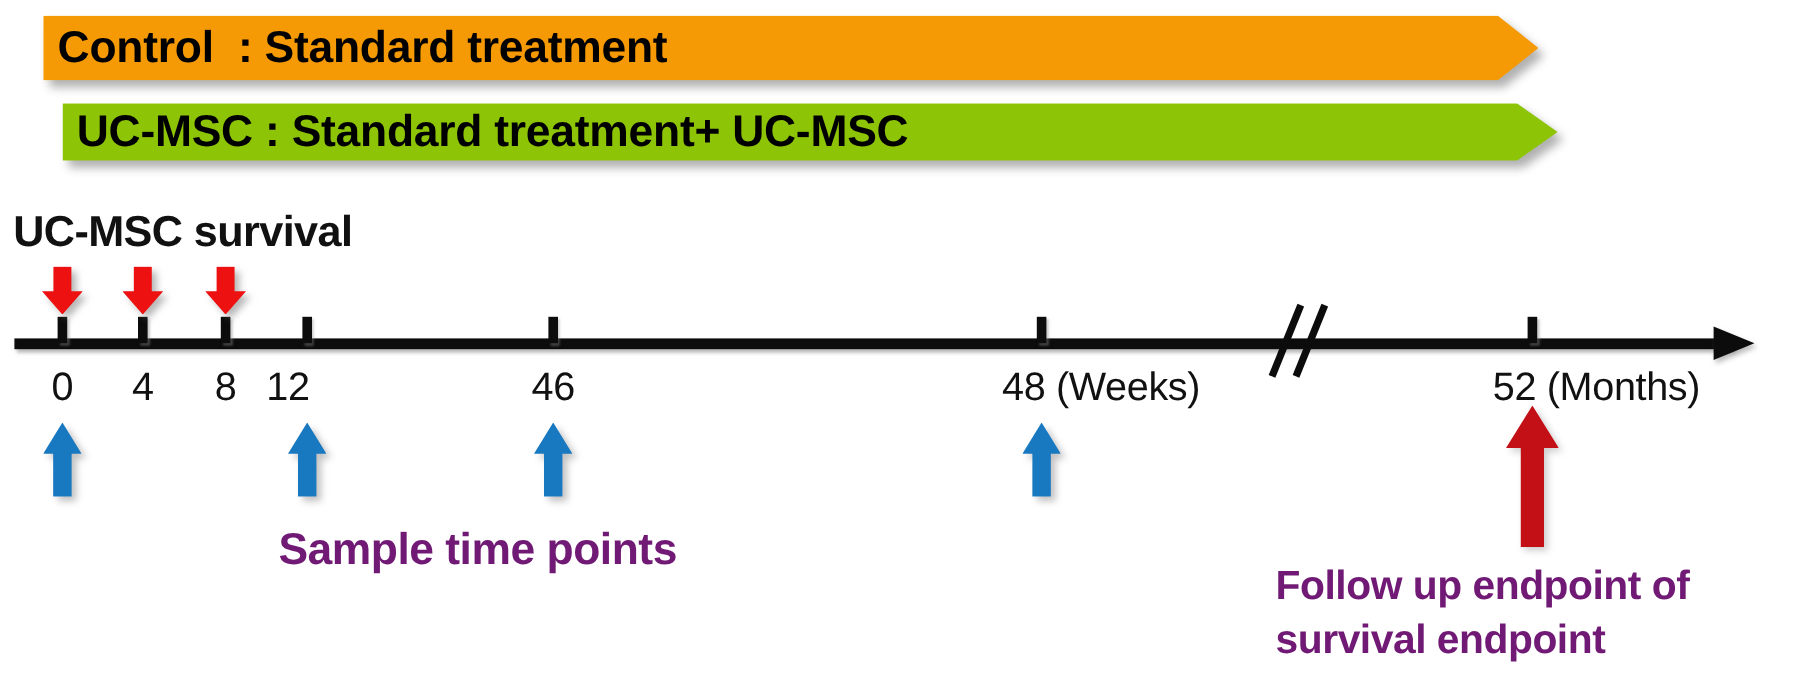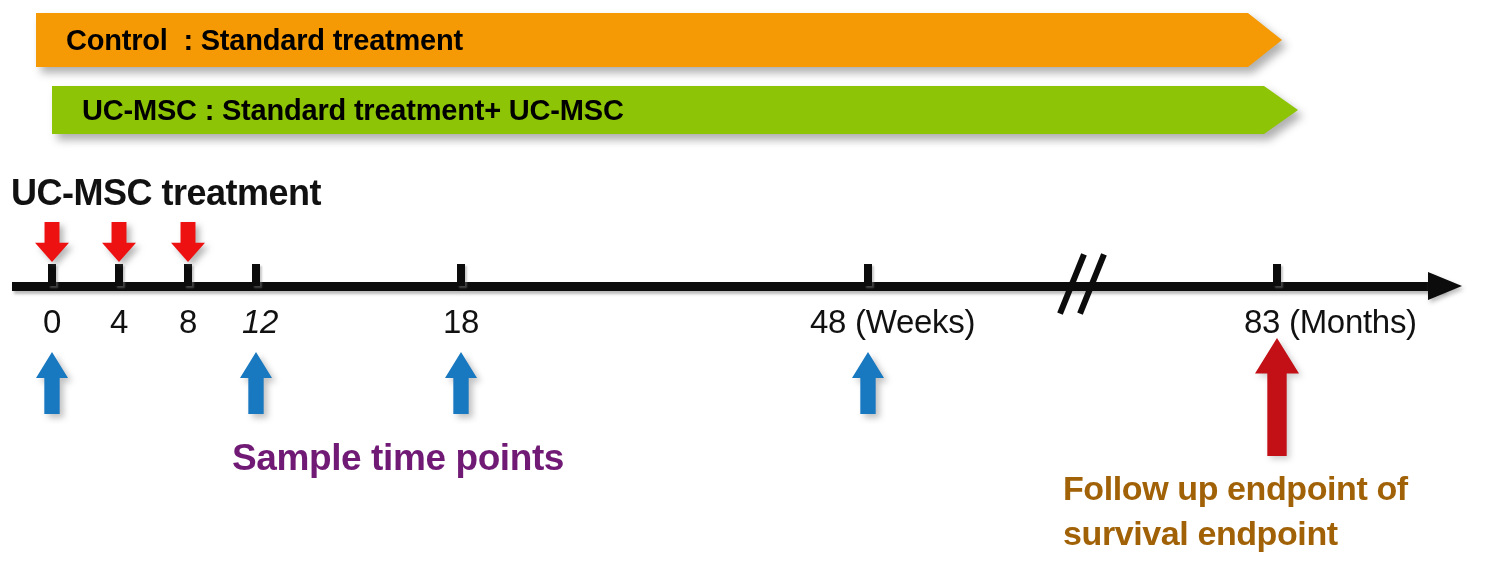--- a/index.html
+++ b/index.html
@@ -35,24 +35,24 @@
   .banner-shape > div {
     width: 100%;
     height: 100%;
     clip-path: polygon(0 0, calc(100% - 34px) 0, 100% 50%, calc(100% - 34px) 100%, 0 100%);
   }
   .banner-label {
     position: relative;
     z-index: 2;
     color: #000000;
     font-weight: bold;
-    font-size: 29px;
+    font-size: 37px;
     letter-spacing: -0.2px;
     white-space: pre;
-    padding-left: 30px;
+    padding-left: 12px;
   }
 
   #banner-control {
     left: 36px;
     top: 13px;
     width: 1246px;
     height: 54px;
   }
   #banner-ucmsc {
     left: 52px;
@@ -189,21 +189,21 @@
     color: #701a75;
     white-space: pre;
     letter-spacing: -0.4px;
   }
   #endpoint-caption {
     position: absolute;
     left: 1063px;
     top: 466px;
     font-size: 34px;
     font-weight: bold;
-    color: #a16207;
+    color: #701a75;
     line-height: 1.32;
     letter-spacing: -0.4px;
   }
   #endpoint-caption div { white-space: pre; }
 </style>
 </head>
 <body>
 
 <div id="figure" style="background: rgb(255, 255, 255);">
 
@@ -214,45 +214,45 @@
     <span class="banner-label">Control  : Standard treatment</span>
   </div>
 
   <div class="banner" id="banner-ucmsc">
     <div class="banner-shape">
       <div style="background:#8DC406"></div>
     </div>
     <span class="banner-label">UC-MSC : Standard treatment+ UC-MSC</span>
   </div>
 
-  <div id="infusions-title">UC-MSC treatment</div>
+  <div id="infusions-title">UC-MSC survival</div>
 
   <div id="axis-line"></div>
   <div id="axis-arrowhead"></div>
 
   <div id="axis-break">
     <div class="slash s1"></div>
     <div class="slash s2"></div>
   </div>
 
   <div class="tick" style="left: 48px;"></div>
   <div class="tick" style="left: 115px;"></div>
   <div class="tick" style="left: 184px;"></div>
   <div class="tick" style="left: 252px;"></div>
   <div class="tick" style="left: 457px;"></div>
   <div class="tick" style="left: 864px;"></div>
   <div class="tick" style="left: 1273px;"></div>
 
   <div class="tick-label" style="left: 52px;">0</div>
   <div class="tick-label" style="left: 119px;">4</div>
   <div class="tick-label" style="left: 188px;">8</div>
-  <div class="tick-label" style="left: 260px; font-style: italic;">12</div>
-  <div class="tick-label" style="left: 461px;">18</div>
-  <div class="tick-label with-unit" style="left: 810px;">48 (Weeks)</div>
-  <div class="tick-label with-unit" style="left: 1244px;">83 (Months)</div>
+  <div class="tick-label" style="left: 240px;">12</div>
+  <div class="tick-label" style="left: 461px;">46</div>
+  <div class="tick-label with-unit" style="left: 835px;">48 (Weeks)</div>
+  <div class="tick-label with-unit" style="left: 1244px;">52 (Months)</div>
 
   <div class="arrow-down" style="left: 52px; top: 222px;">
       <div style="background: rgb(238, 17, 17);"></div>
     </div>
   <div class="arrow-down" style="left: 119px; top: 222px;">
       <div style="background: rgb(238, 17, 17);"></div>
     </div>
   <div class="arrow-down" style="left: 188px; top: 222px;">
       <div style="background: rgb(238, 17, 17);"></div>
     </div>

